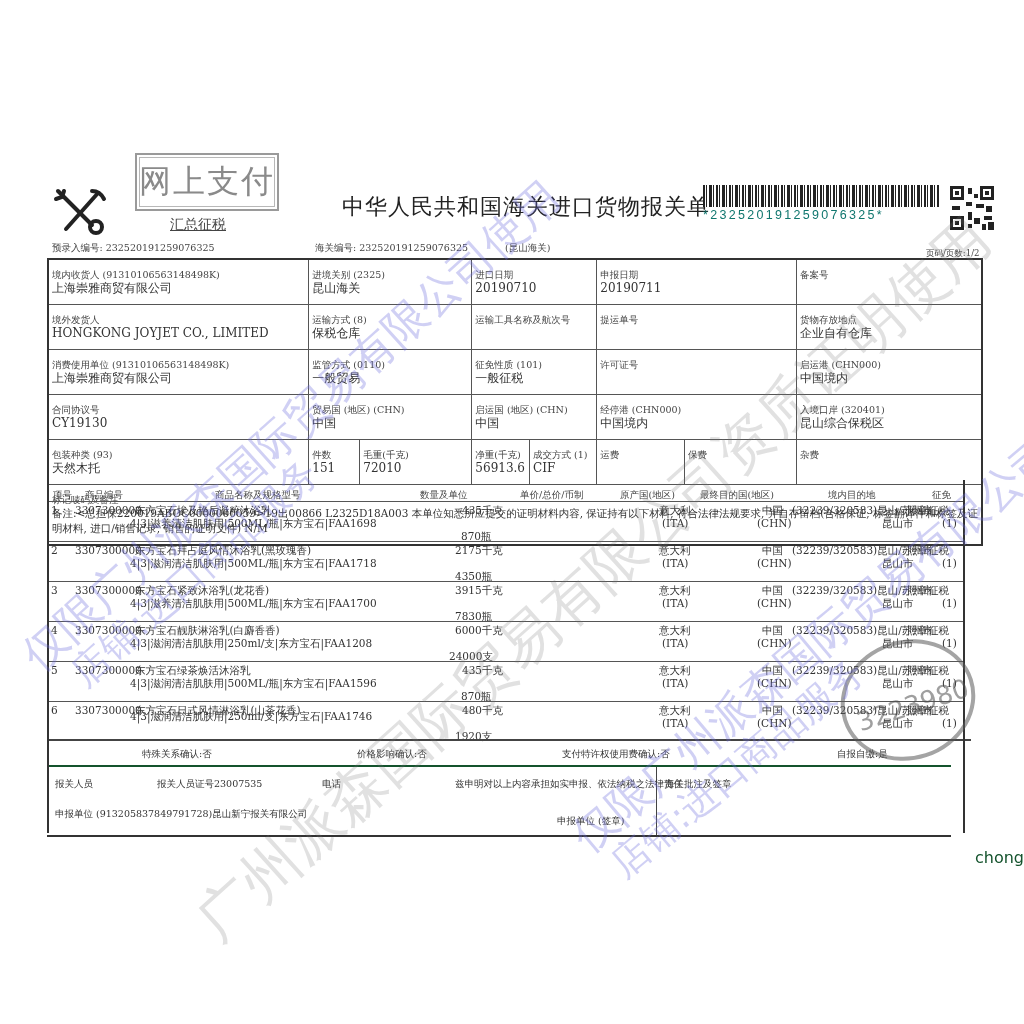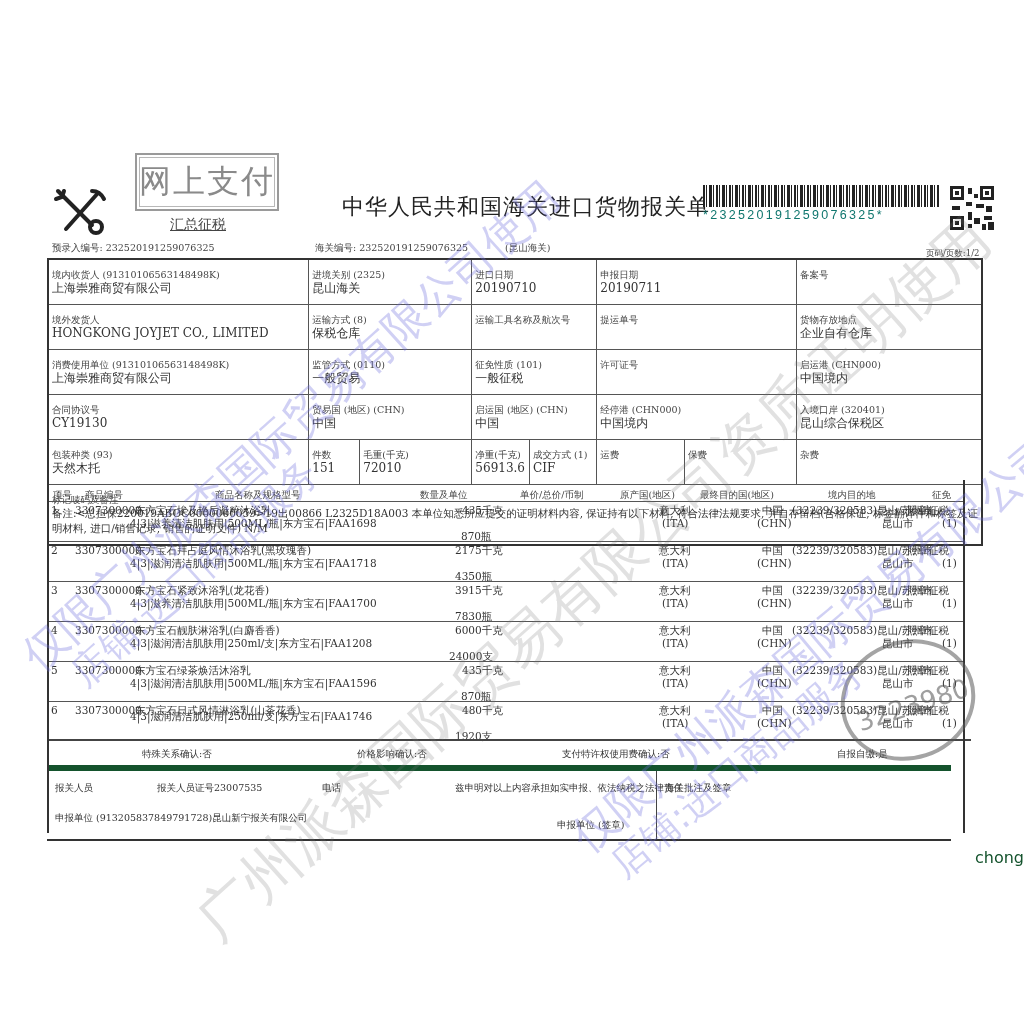--- a/index.html
+++ b/index.html
@@ -332,21 +332,21 @@
   <span class="ir" style="left:895px;top:15px">(1)</span>
 </div>
 
 <div class="abs" style="left:47px;top:739px;width:924px;height:26px;border-top:2px solid #444;">
   <span class="ir" style="left:95px;top:6px;font-size:9.5px">特殊关系确认:否</span>
   <span class="ir" style="left:310px;top:6px;font-size:9.5px">价格影响确认:否</span>
   <span class="ir" style="left:515px;top:6px;font-size:9.5px">支付特许权使用费确认:否</span>
   <span class="ir" style="left:790px;top:6px;font-size:9.5px">自报自缴:是</span>
 </div>
 
-<div class="abs" style="left:47px;top:765px;width:904px;height:68px;border-top:6px solid #14532d;border-bottom:2px solid #333;">
+<div class="abs" style="left:47px;top:765px;width:904px;height:68px;border-top:2px solid #14532d;border-bottom:2px solid #333;">
   <div class="abs" style="left:609px;top:0;height:68px;border-left:1.5px solid #444;"></div>
   <span class="ir" style="left:8px;top:10px;font-size:9.5px">报关人员</span>
   <span class="ir" style="left:110px;top:10px;font-size:9.5px">报关人员证号23007535</span>
   <span class="ir" style="left:275px;top:10px;font-size:9.5px">电话</span>
   <span class="ir" style="left:408px;top:10px;font-size:9.5px">兹申明对以上内容承担如实申报、依法纳税之法律责任</span>
   <span class="ir" style="left:8px;top:40px;font-size:9.5px">申报单位 (913205837849791728)昆山新宁报关有限公司</span>
   <span class="ir" style="left:510px;top:47px;font-size:9.5px">申报单位 (签章)</span>
   <span class="ir" style="left:618px;top:10px;font-size:9.5px">海关批注及签章</span>
 </div>
 

